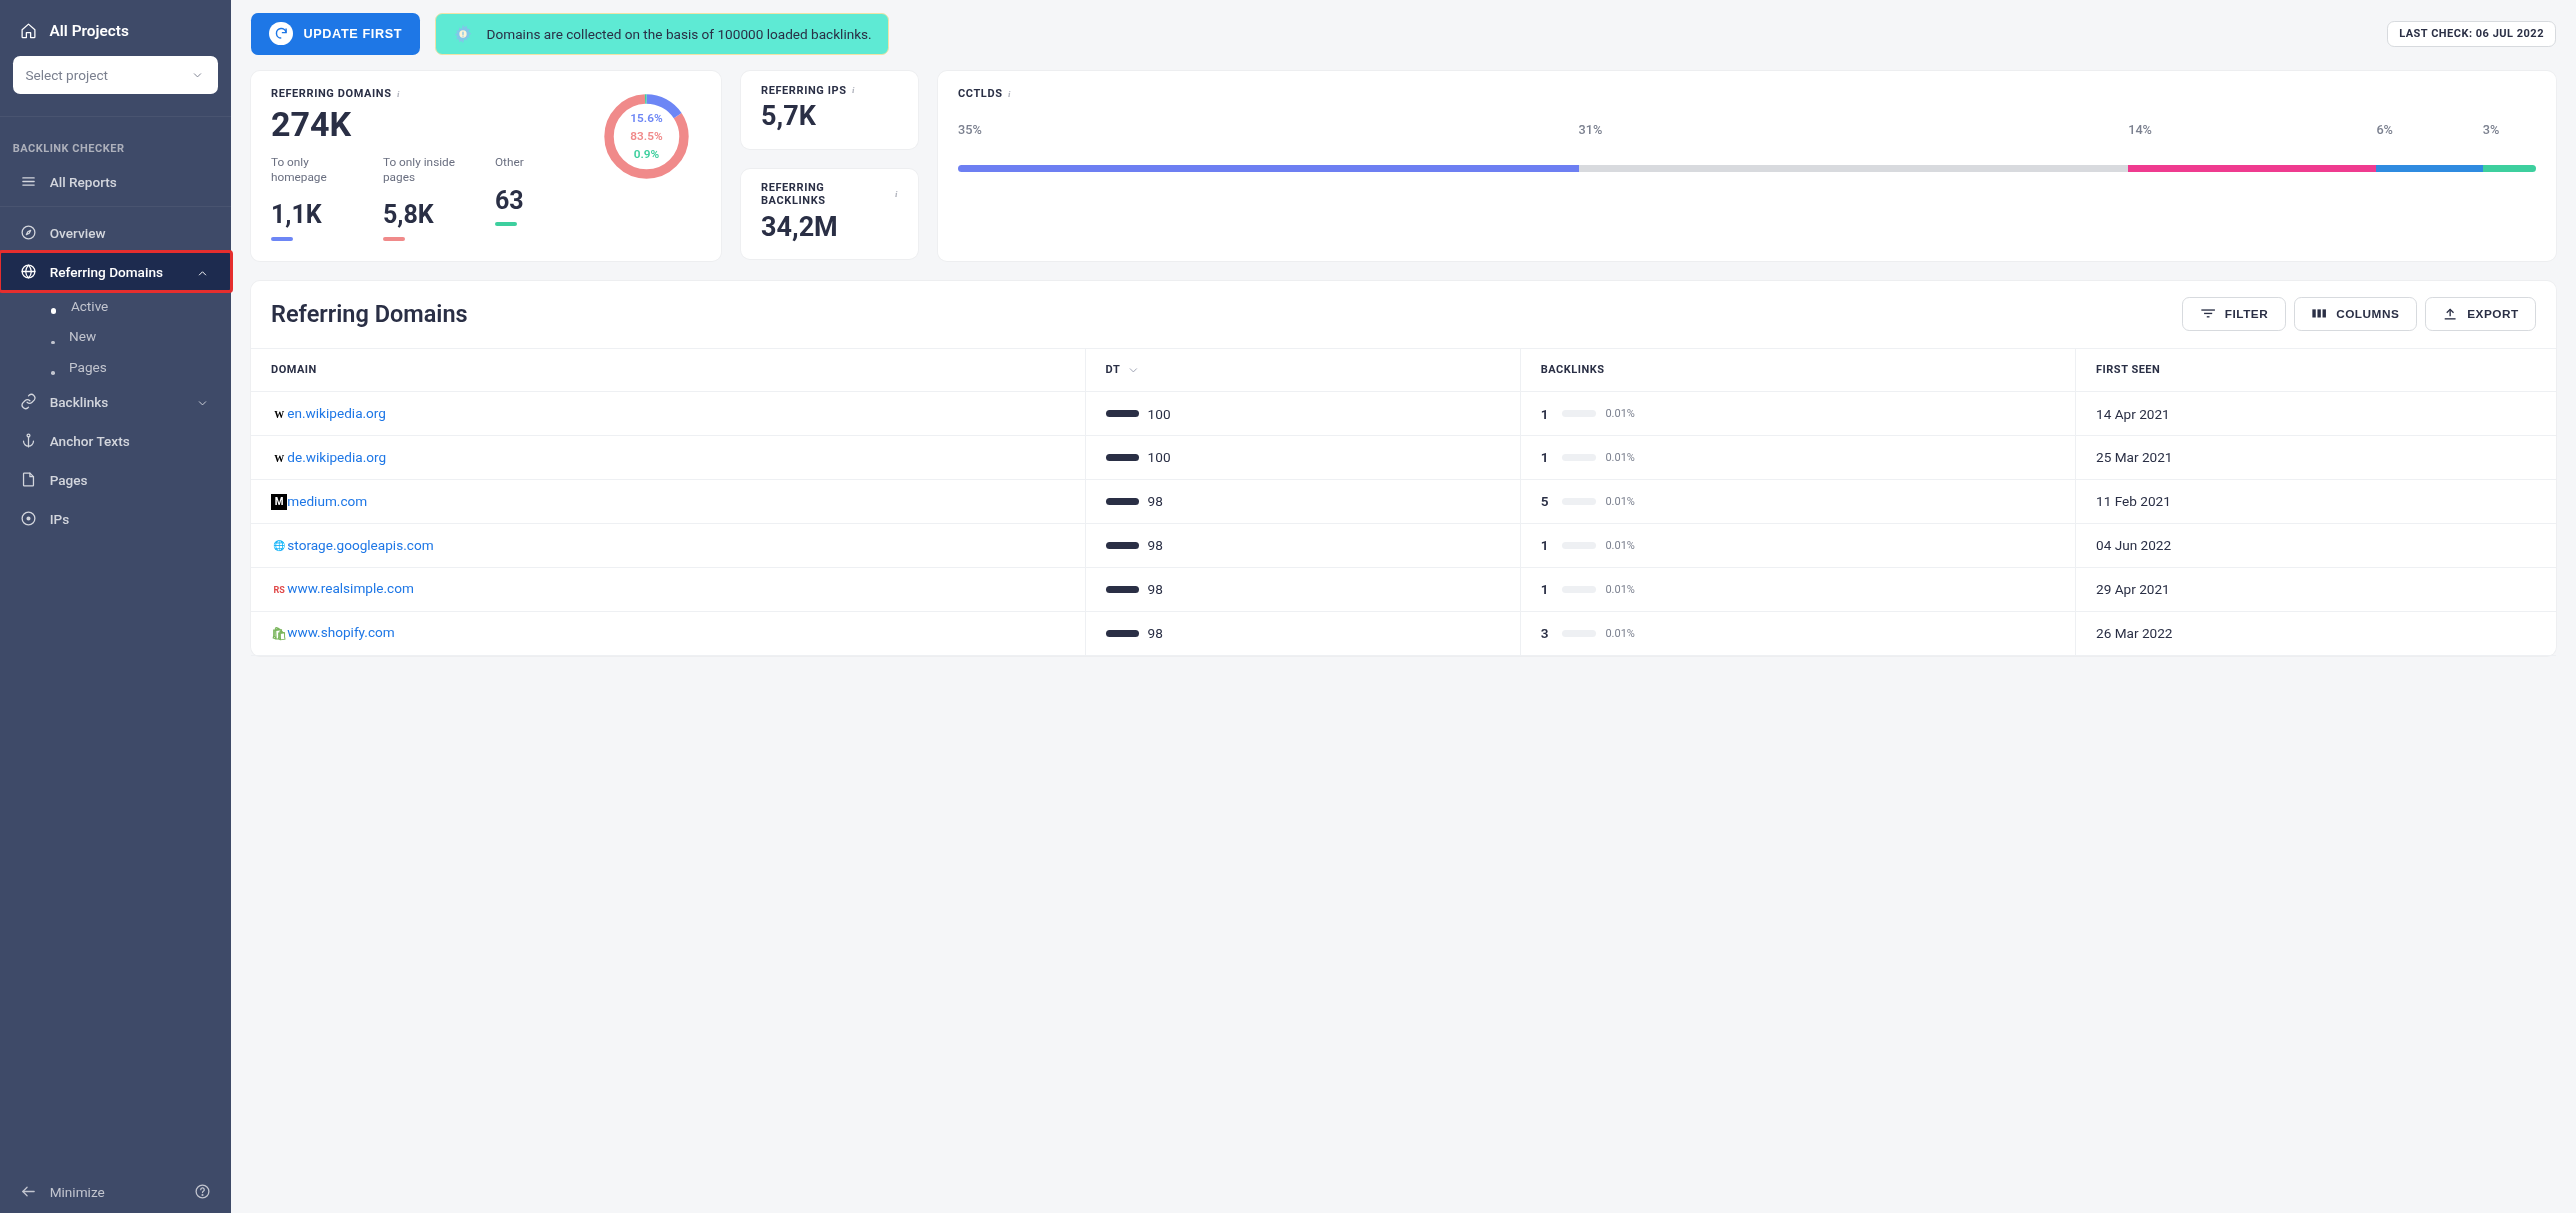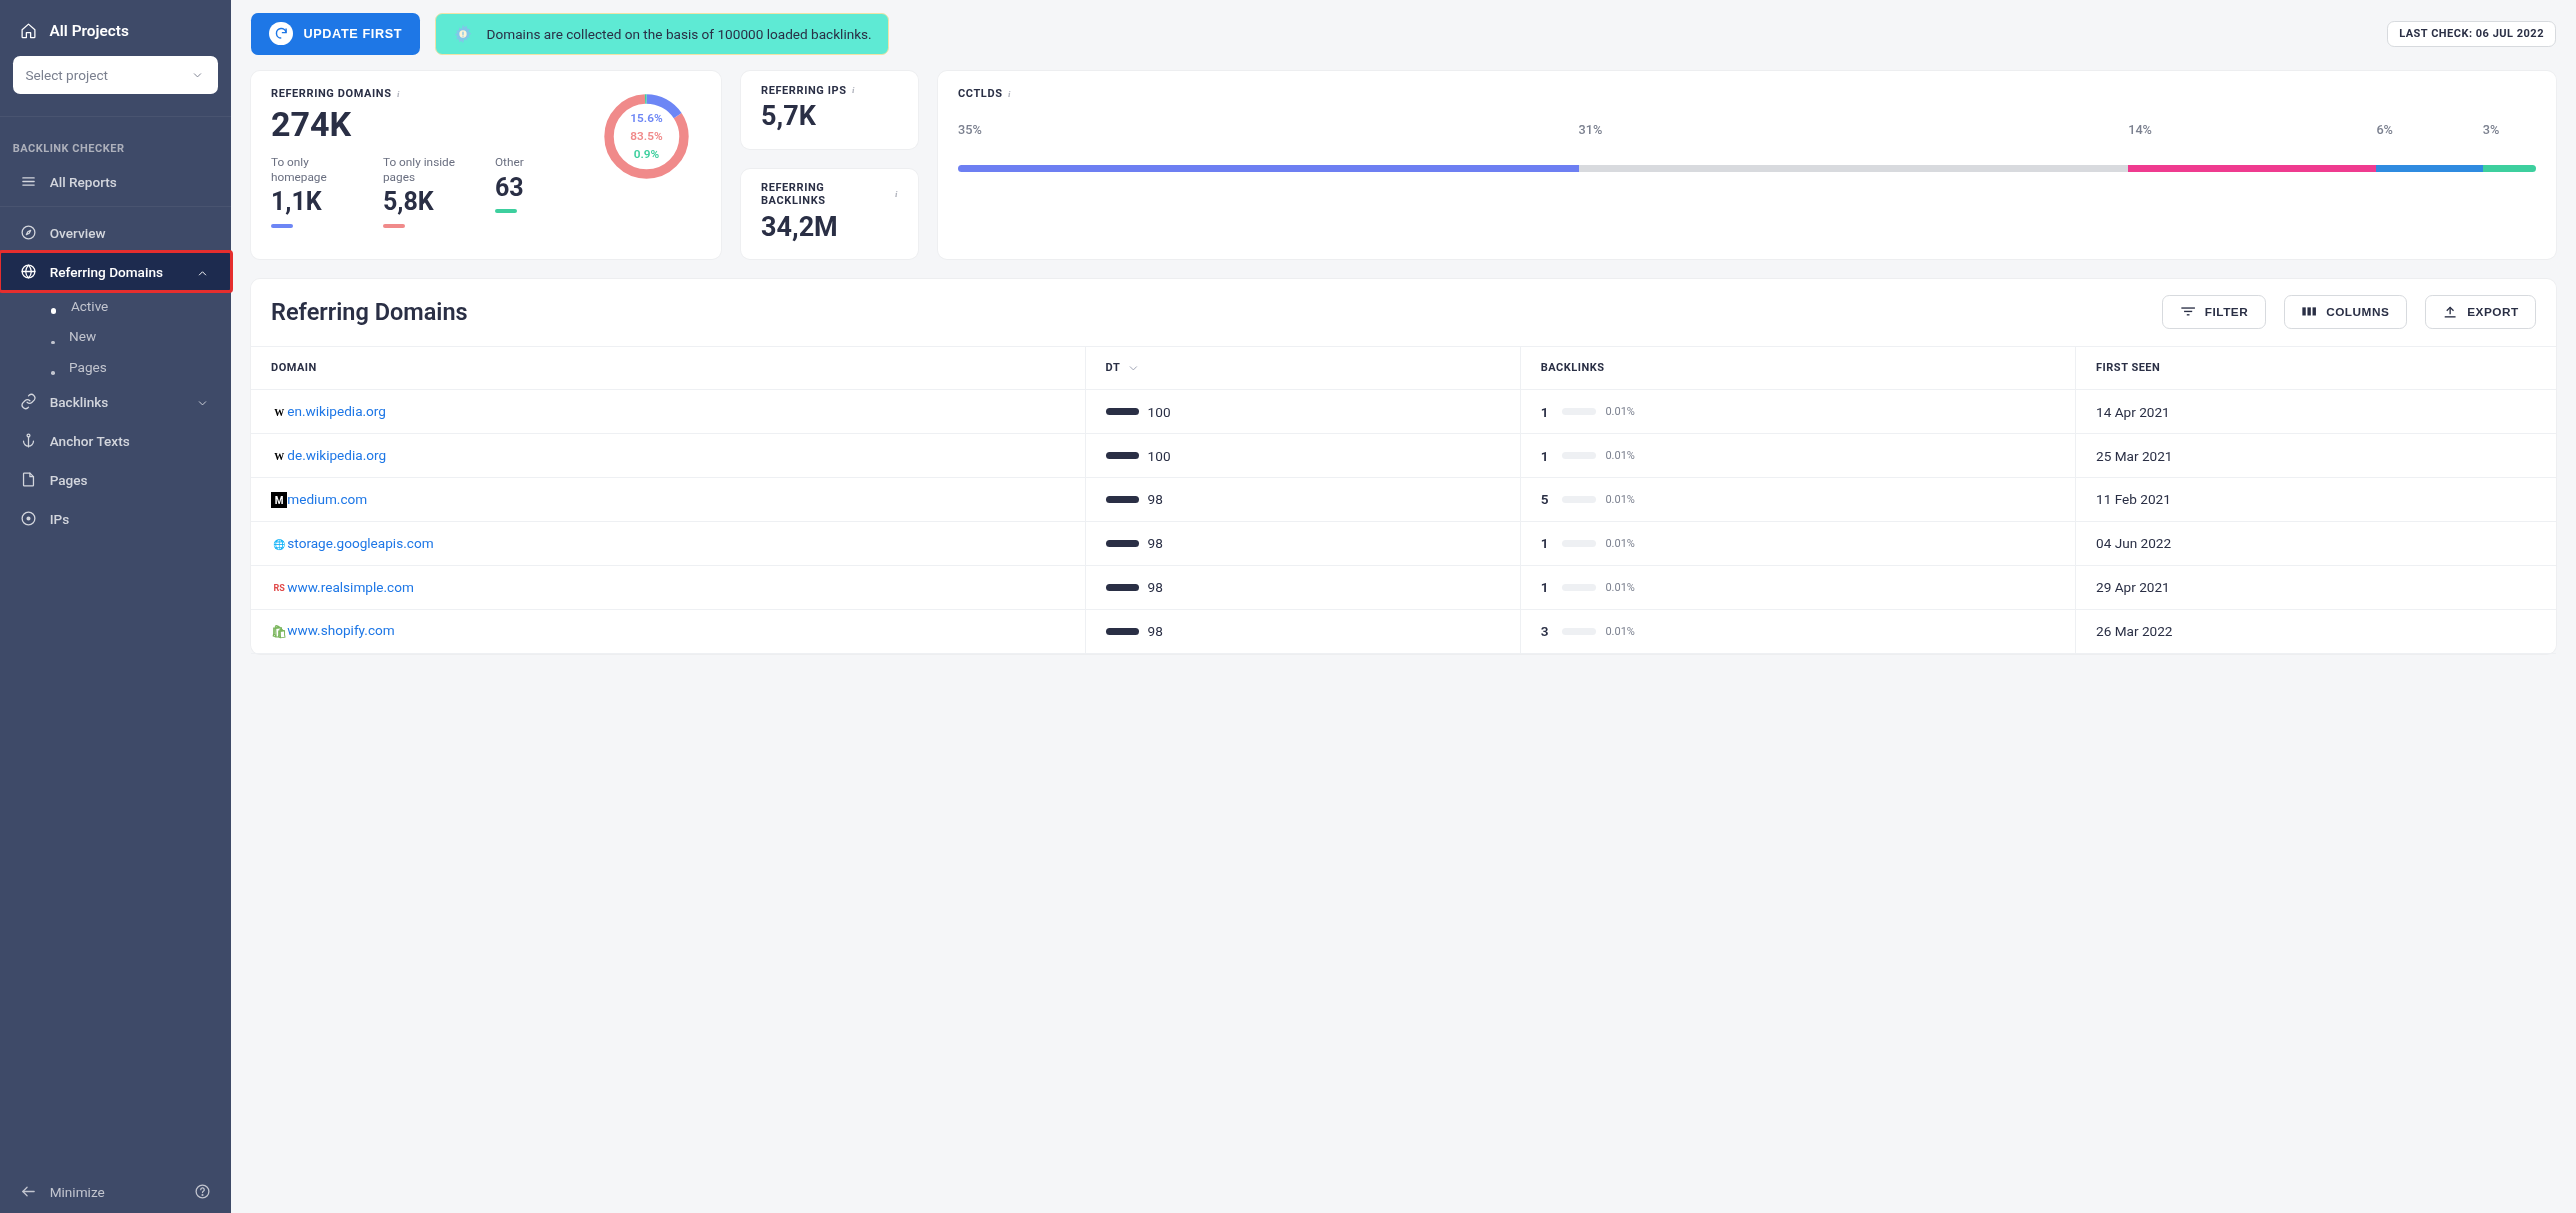--- a/index.html
+++ b/index.html
@@ -29,21 +29,21 @@
 .notice .starburst{width:22px;height:22px;color:#81c6e8}
 .lastcheck{margin-left:auto;border:0.9px solid #d7dade;border-radius:7.2px;padding:5.4px 11px;font-size:11px;letter-spacing:0.5px;font-weight:700;color:#2a2f45;background:#fff}
 .cards{display:flex;gap:20px;margin-bottom:20px}
 .card{background:#fff;border-radius:9px;padding:16.3px 20px 20px;box-shadow:0 0 0 0.9px rgba(0,0,0,.03)}
 .card-title{font-size:11px;letter-spacing:0.6px;font-weight:700;color:#2a2f45;display:flex;align-items:center;gap:5.4px}
 .info-i{font-size:9px;font-style:italic;color:#aeb1bb;font-family:serif}
 .col-left{flex:0 0 470px;display:flex;align-items:flex-start;gap:0}
 .rd-stats{flex:1}
 .big{font-size:34px;font-weight:700;margin:3.6px 0 11px}
 .rd-row{display:flex;gap:22px}
-.rd-cell .lbl{font-size:11.8px;color:#6a6f80;margin-bottom:3px;max-width:90px;line-height:1.25}
+.rd-cell .lbl{font-size:11.8px;color:#6a6f80;margin-bottom:16px;max-width:90px;line-height:1.25}
 .rd-cell .val{font-size:25px;font-weight:700}
 .rd-cell .bar{width:22px;height:4.5px;border-radius:2.7px;margin-top:7.2px}
 .bar.c1{background:#6d86f5}
 .bar.c2{background:#f08a8a}
 .bar.c3{background:#3dcf9e}
 .donut-wrap{width:109px;position:relative;display:flex;align-items:center;justify-content:center}
 .donut{width:99px;height:99px}
 .donut-labels{position:absolute;text-align:center;font-size:11.8px;font-weight:600;line-height:1.5}
 .donut-labels .l1{color:#6d86f5}
 .donut-labels .l2{color:#f08a8a}
@@ -53,21 +53,21 @@
 .col-mid .big{font-size:27px;margin:3.6px 0 0}
 .col-tld{flex:1}
 .tld-pcts{display:flex;font-size:12.7px;color:#7b808f;margin:22px 0 28px;font-weight:500}
 .tld-bar{display:flex;height:7.2px;border-radius:3.6px;overflow:hidden;margin-bottom:9px}
 .tld-seg{height:100%}
 .tld-labels{display:flex;font-size:11px;font-style:italic;font-family:Georgia,serif;color:#2a2f45}
 .tld-labels span,.tld-pcts span{display:inline-block}
 .table-card{background:#fff;border-radius:9px;box-shadow:0 0 0 0.9px rgba(0,0,0,.03)}
 .table-header{padding:16.3px 20px;display:flex;align-items:center}
 .table-header h2{font-size:23.5px;font-weight:600}
-.tools{margin-left:auto;display:flex;gap:18px}
+.tools{margin-left:auto;display:flex;gap:8px}
 .tool-btn{background:#fff;border:0.9px solid #d7dade;border-radius:7.2px;padding:9px 16.3px;font-size:11.8px;font-weight:700;letter-spacing:0.5px;display:flex;align-items:center;gap:9px;cursor:pointer;color:#2a2f45}
 .tool-btn .ti{width:16.3px;height:12.7px;display:inline-block}
 table{width:100%;border-collapse:collapse}
 th{text-align:left;font-size:11px;letter-spacing:0.5px;font-weight:700;color:#2a2f45;padding:14.5px 20px;border-top:0.9px solid #eef0f3;border-bottom:0.9px solid #eef0f3}
 th.sortable .chev{display:inline-block;vertical-align:middle;margin-left:7.2px;color:#9a9fb0}
 td{padding:12.7px 20px;border-bottom:0.9px solid #eef0f3;font-size:13.6px;vertical-align:middle}
 td.domain a{color:#1e77e6;text-decoration:none;margin-left:0}
 td.domain .favicon{width:16.3px;height:16.3px;display:inline-flex;vertical-align:middle;align-items:center;justify-content:center;font-size:10px;font-weight:700}
 .dt-cell{display:flex;align-items:center;gap:9px}
 .dt-bar{width:33px;height:7.2px;background:#2a2f45;border-radius:3.6px}

